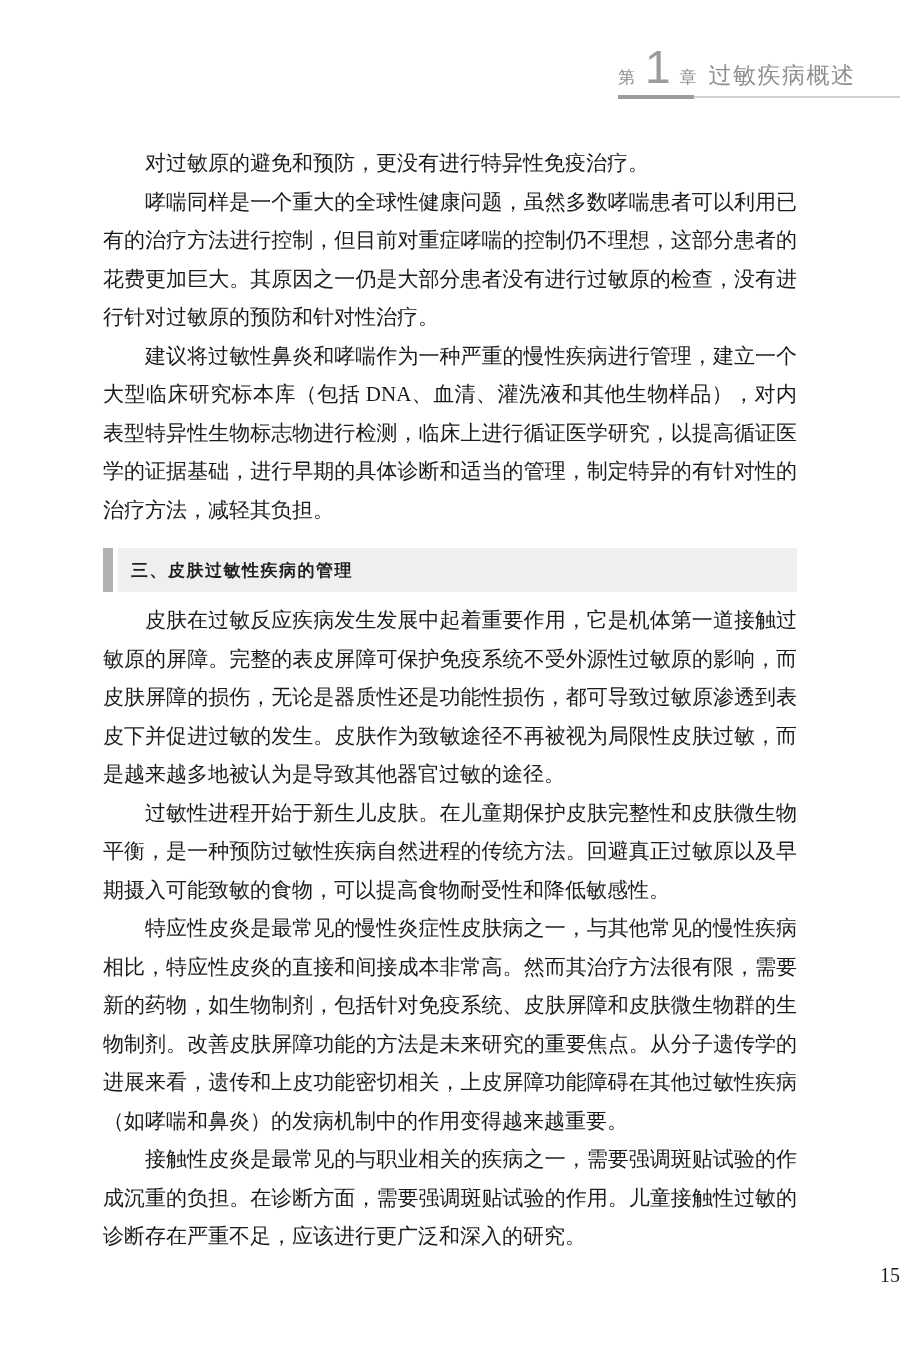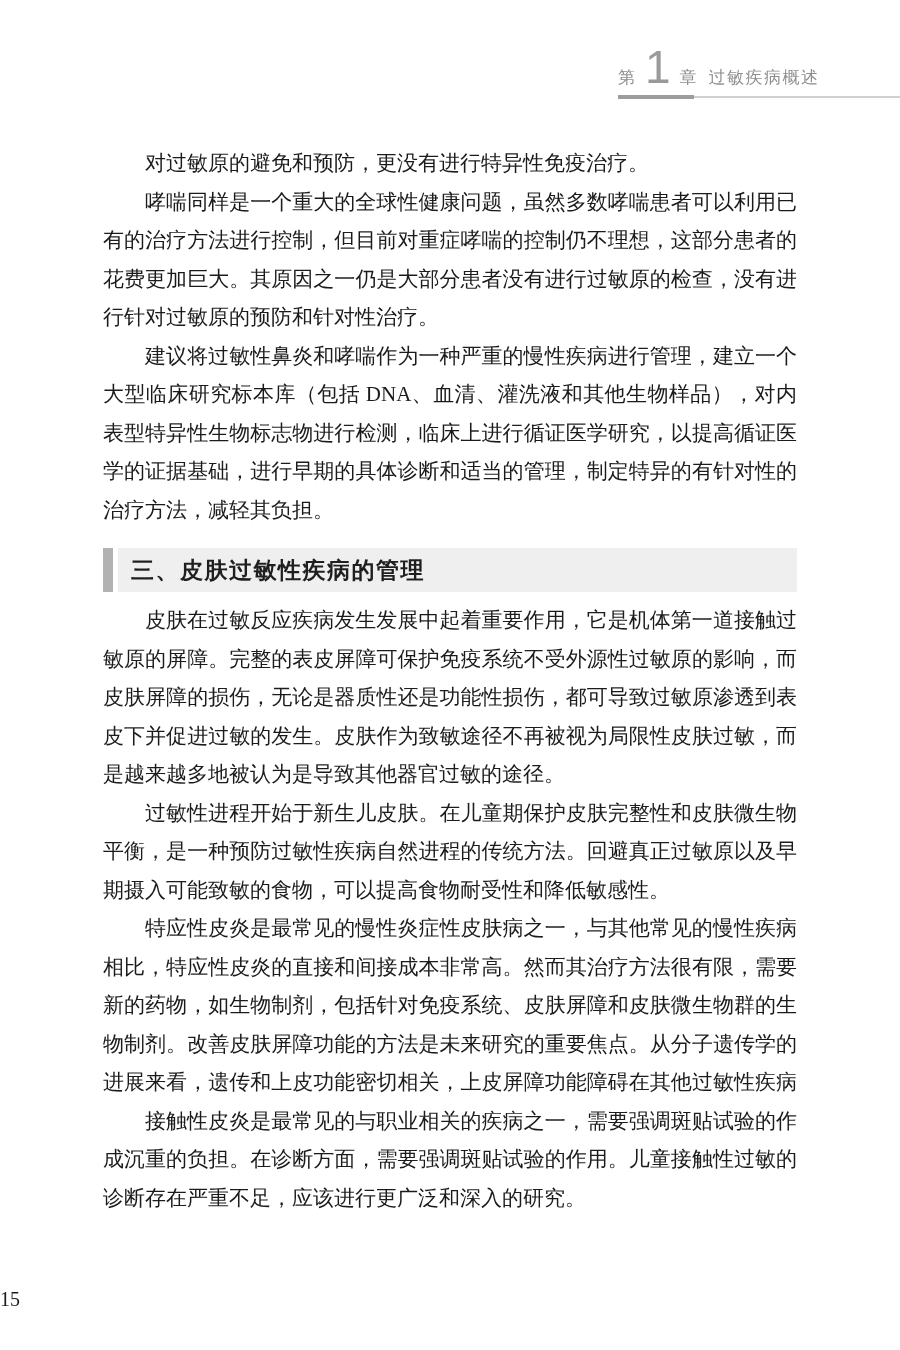--- a/index.html
+++ b/index.html
@@ -19,21 +19,21 @@
     color: var(--header-text, #8e8e8e);
     white-space: nowrap;
   }
   .ch-small { font-size: 17px; letter-spacing: 1px; }
   .ch-num {
     font-size: 46px; line-height: 1;
     color: var(--chapter-number, #9a9a9a);
     margin: 0 9px; font-weight: 400;
   }
   .ch-suffix { margin-right: 11px; }
-  .ch-title { font-size: 17px; letter-spacing: 1.5px; }
+  .ch-title { font-size: 23px; letter-spacing: 1.5px; }
 
   .header-rule { position: absolute; left: 618px; right: 0; top: 95px; height: 4px; }
   .header-rule .rule-dark {
     position: absolute; left: 0; top: 0; width: 76px; height: 4px;
     background: var(--rule-dark, #9c9c9c);
   }
   .header-rule .rule-light {
     position: absolute; left: 76px; right: 0; top: 1px; height: 2px;
     background: var(--rule-light, #d0d0d0);
   }
@@ -61,32 +61,31 @@
     width: 10px; background: var(--heading-bar, #b2b2b2);
     flex: 0 0 auto;
   }
   .heading-strip {
     flex: 1; margin-left: 5px;
     background: var(--heading-background, #efefef);
     display: flex; align-items: center;
   }
   .heading-title {
     font-family: "Liberation Sans", "DejaVu Sans", sans-serif;
-    font-weight: bold; font-size: 23px;
+    font-weight: bold; font-size: 17px;
     color: var(--heading-text, #1f1f1f);
     margin-left: 13px; letter-spacing: 1.5px;
     line-height: 1;
   }
 
   
   .page-number {
     position: absolute; left: 0; top: 1264px; width: 100%;
-    text-align: left; font-size: 20px;
+    text-align: right; font-size: 20px;
     color: var(--body-text, #2b2b2b);
-    margin-top: 24px;
   }
 </style>
 </head>
 <body>
 
 <div class="chapter-header">
   <span class="ch-small">第</span>
   <span class="ch-num">1</span>
   <span class="ch-small ch-suffix">章</span>
   <span class="ch-title">过敏疾病概述</span>
@@ -130,20 +129,21 @@
       <div class="text-line indent full">过敏性进程开始于新生儿皮肤。在儿童期保护皮肤完整性和皮肤微生物</div>
       <div class="text-line full">平衡，是一种预防过敏性疾病自然进程的传统方法。回避真正过敏原以及早</div>
       <div class="text-line">期摄入可能致敏的食物，可以提高食物耐受性和降低敏感性。</div>
     </div>
     <div class="paragraph">
       <div class="text-line indent full">特应性皮炎是最常见的慢性炎症性皮肤病之一，与其他常见的慢性疾病</div>
       <div class="text-line full">相比，特应性皮炎的直接和间接成本非常高。然而其治疗方法很有限，需要</div>
       <div class="text-line full">新的药物，如生物制剂，包括针对免疫系统、皮肤屏障和皮肤微生物群的生</div>
       <div class="text-line full">物制剂。改善皮肤屏障功能的方法是未来研究的重要焦点。从分子遗传学的</div>
       <div class="text-line full">进展来看，遗传和上皮功能密切相关，上皮屏障功能障碍在其他过敏性疾病</div>
+      <div class="text-line">（如哮喘和鼻炎）的发病机制中的作用变得越来越重要。</div>
     </div>
     <div class="paragraph">
       <div class="text-line indent full">接触性皮炎是最常见的与职业相关的疾病之一，需要强调斑贴试验的作用</div>
       <div class="text-line full">成沉重的负担。在诊断方面，需要强调斑贴试验的作用。儿童接触性过敏的</div>
       <div class="text-line">诊断存在严重不足，应该进行更广泛和深入的研究。</div>
     </div>
   </div>
 
 <div class="page-number">15</div>
 

